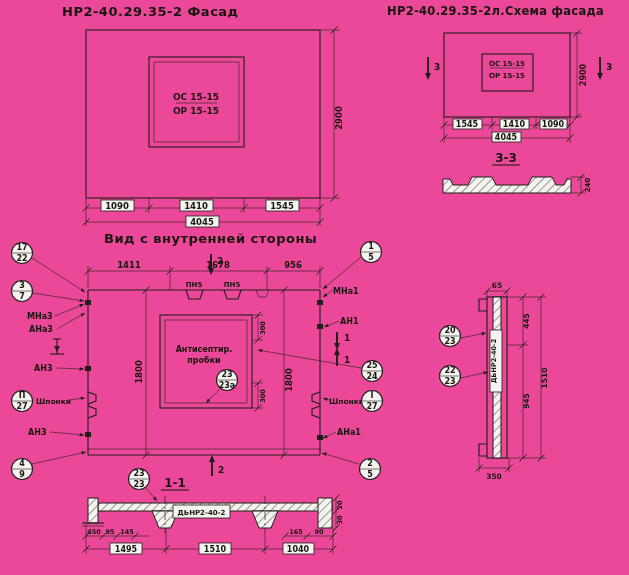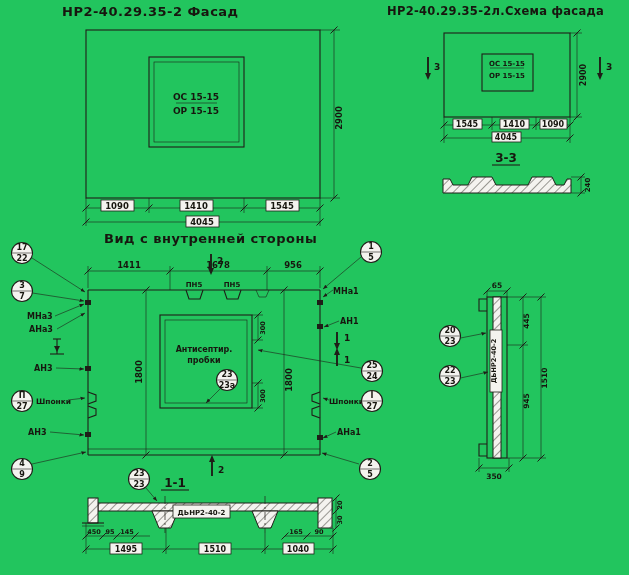--- a/index.html
+++ b/index.html
@@ -1,16 +1,16 @@
 <!DOCTYPE html>
 <html><head>
 <meta charset="utf-8">
 <style>
   html,body{margin:0;padding:0;background:#e8e7e2;}
-  .page{width:629px;height:575px;background:#22c55e;position:relative;overflow:hidden;
+  .page{width:629px;height:575px;background:#ec4899;position:relative;overflow:hidden;
         font-family:"DejaVu Sans",sans-serif;}
   svg text{fill:#17160f;font-family:"DejaVu Sans",sans-serif;font-weight:bold;}
   .t13{font-size:13px;letter-spacing:.5px;}
   .t11{font-size:11.5px;letter-spacing:.3px;}
   .t12{font-size:12px;}
   .t9{font-size:9px;}
   .t85{font-size:8.5px;}
   .t8{font-size:8px;}
   .t75{font-size:7.5px;}
   .t7{font-size:7px;}

